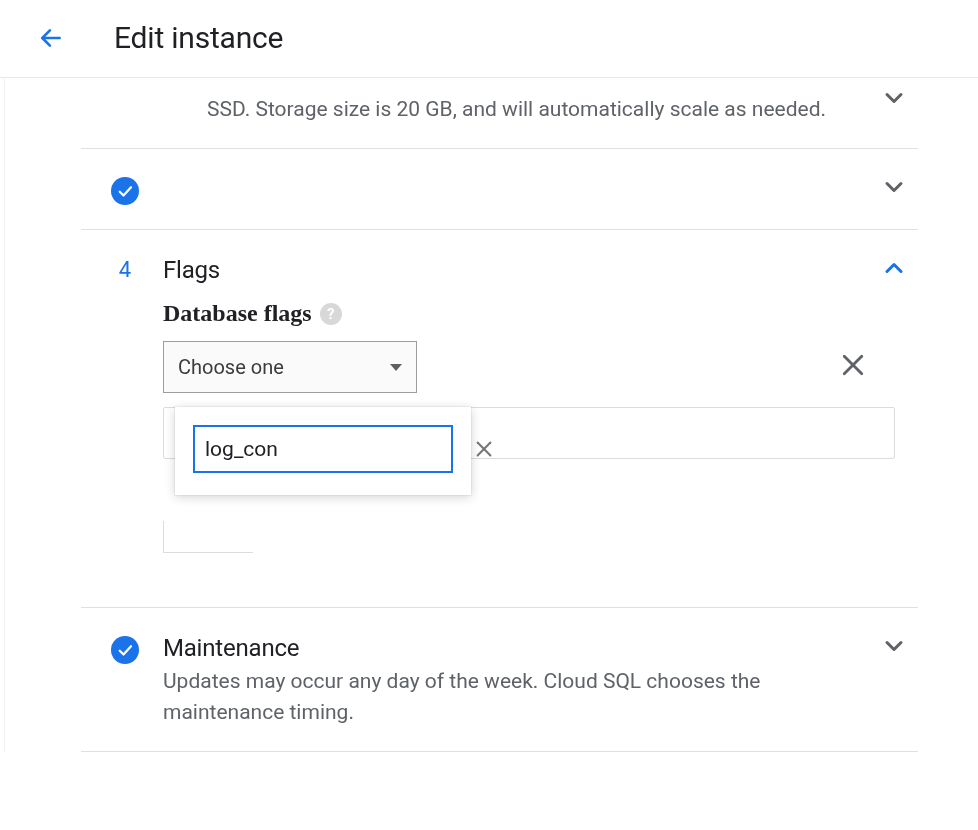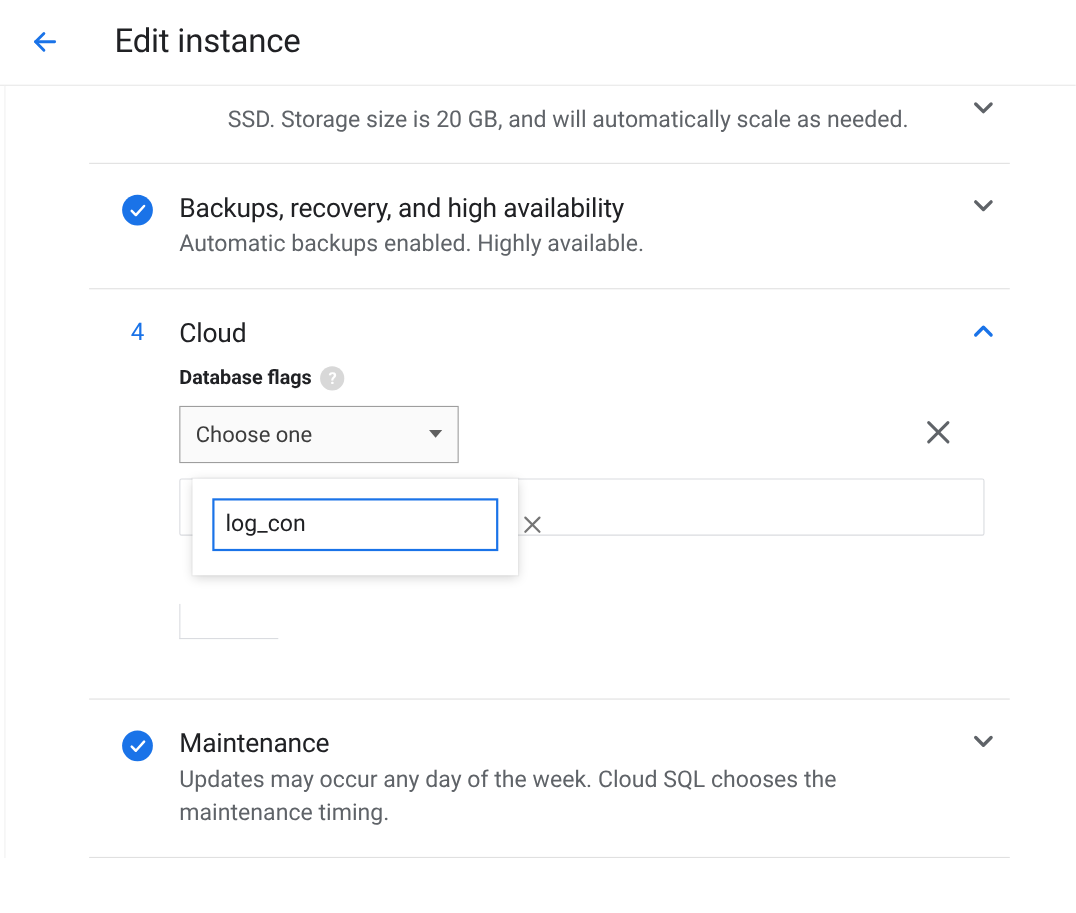--- a/index.html
+++ b/index.html
@@ -7,21 +7,21 @@
       font-family: 'Google Sans', Roboto, Arial, sans-serif;
       background: #fff;
       color: #202124;
       width: 978px;
       height: 830px;
       overflow: hidden;
     }
     .header {
       display: flex;
       align-items: center;
-      padding: 20px 24px 24px 28px;
+      padding: 20px 24px 24px 38px;
       gap: 50px;
     }
     .back-arrow {
       color: #1a73e8;
       cursor: pointer;
       display: flex;
       align-items: center;
     }
     .back-arrow svg { width: 26px; height: 26px; }
     .page-title {
@@ -113,21 +113,21 @@
       margin-right: 10px;
       color: #5f6368;
       margin-top: -2px;
     }
     .chev-wrap.blue { color: #1a73e8; }
     .chev-wrap svg { width: 28px; height: 28px; }
     
     
     .flags-open { position: relative; }
     .flags-label { display: flex; align-items: center; gap: 8px; margin-top: 16px; }
-    .flags-label-text { font-size: 18px; font-weight: 700; color: #202124; }
+    .flags-label-text { font-size: 24px; font-weight: 700; color: #202124; font-family: Liberation Serif, serif; }
     .help-icon {
       width: 22px; height: 22px; border-radius: 50%;
       background: #d8d8d8; color: #fff;
       display: flex; align-items: center; justify-content: center;
       font-size: 15px; font-weight: 700;
     }
     .select-row { display: flex; align-items: center; gap: 20px; margin-top: 14px; }
     .selectbox {
       border: 1px solid #9e9e9e;
       border-radius: 0;
@@ -251,37 +251,33 @@
     </div>
   </div>
 
   <div class="section">
     <div class="section-row">
       <span class="check-circle">
         <svg viewBox="0 0 24 24" fill="none" stroke="currentColor" stroke-width="3" stroke-linecap="round" stroke-linejoin="round">
             <polyline points="5 13 10 18 20 7"></polyline>
           </svg>
       </span>
-      <div class="section-body">
-        <div class="section-title">Backups, recovery, and high availability</div>
-        <div class="section-sub">Automatic backups enabled. Highly available.</div>
-      </div>
       <span class="chev-wrap">
         <svg viewBox="0 0 24 24" fill="none" stroke="currentColor" stroke-width="2.6" stroke-linecap="round" stroke-linejoin="round">
             <polyline points="6 9 12 15 18 9"></polyline>
           </svg>
       </span>
     </div>
   </div>
 
   <div class="section">
     <div class="section-row">
       <span class="step-num">4</span>
       <div class="section-body">
-        <div class="section-title">Cloud</div>
+        <div class="section-title">Flags</div>
 
         <div class="flags-label">
           <span class="flags-label-text">Database flags</span>
           <span class="help-icon">?</span>
         </div>
 
         <div class="flags-open">
           <div class="select-row">
             <div class="selectbox">
               <span class="selectbox-text">Choose one</span>

